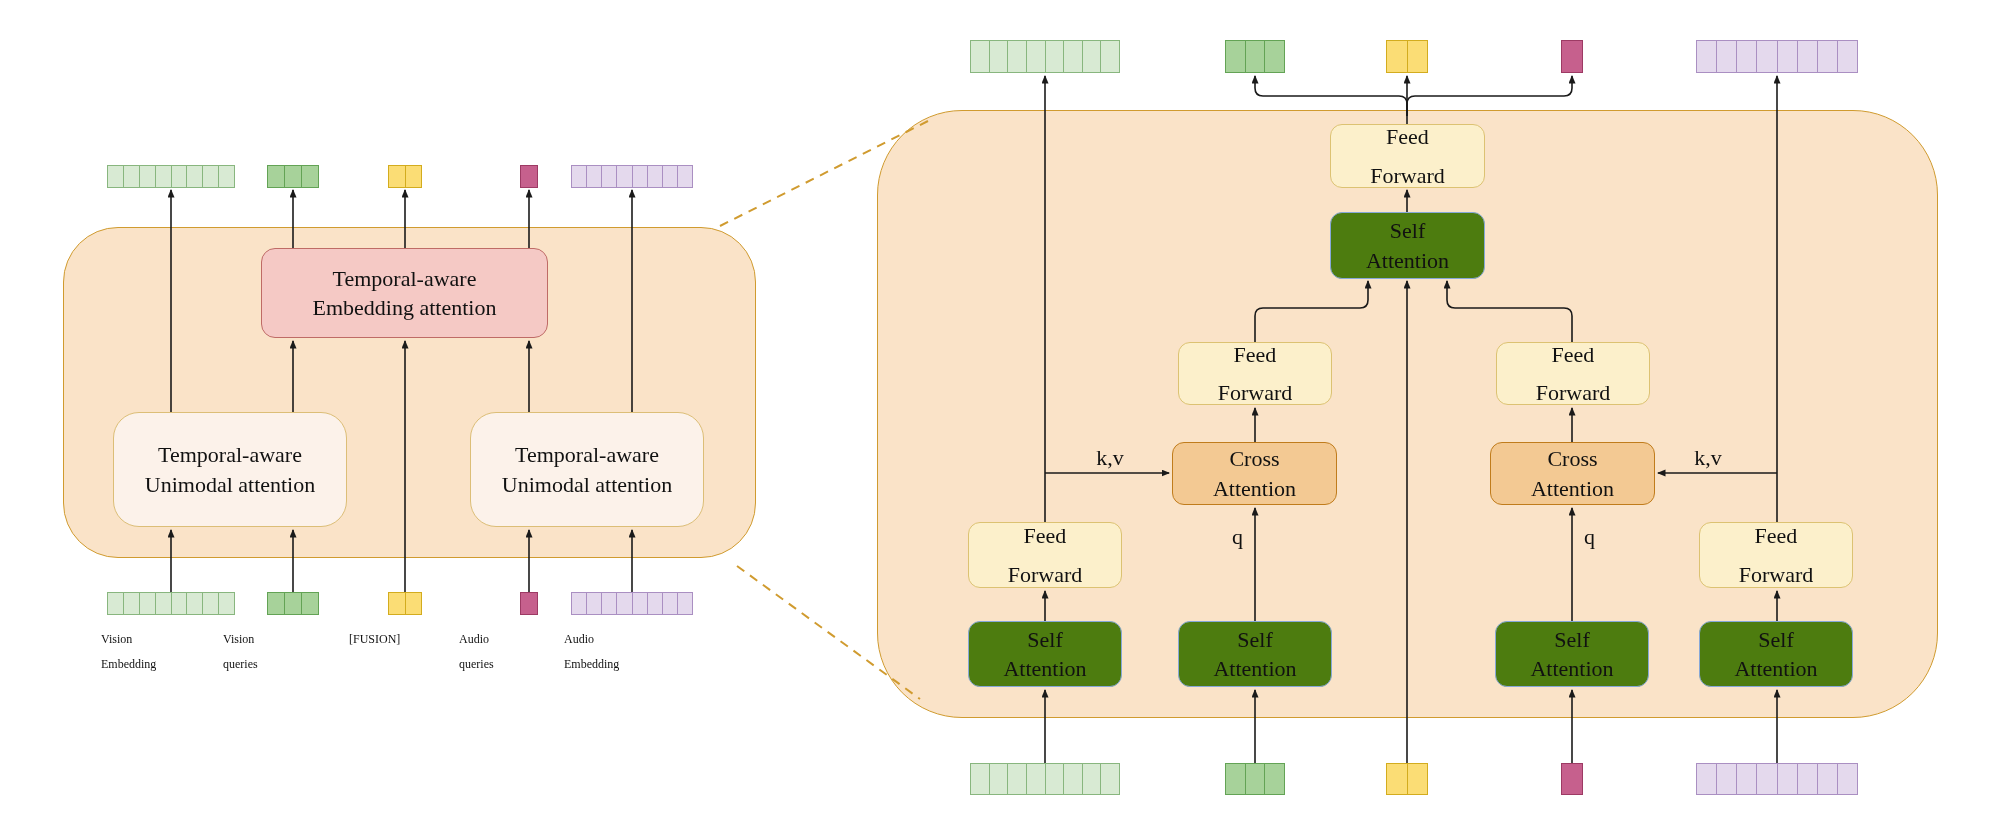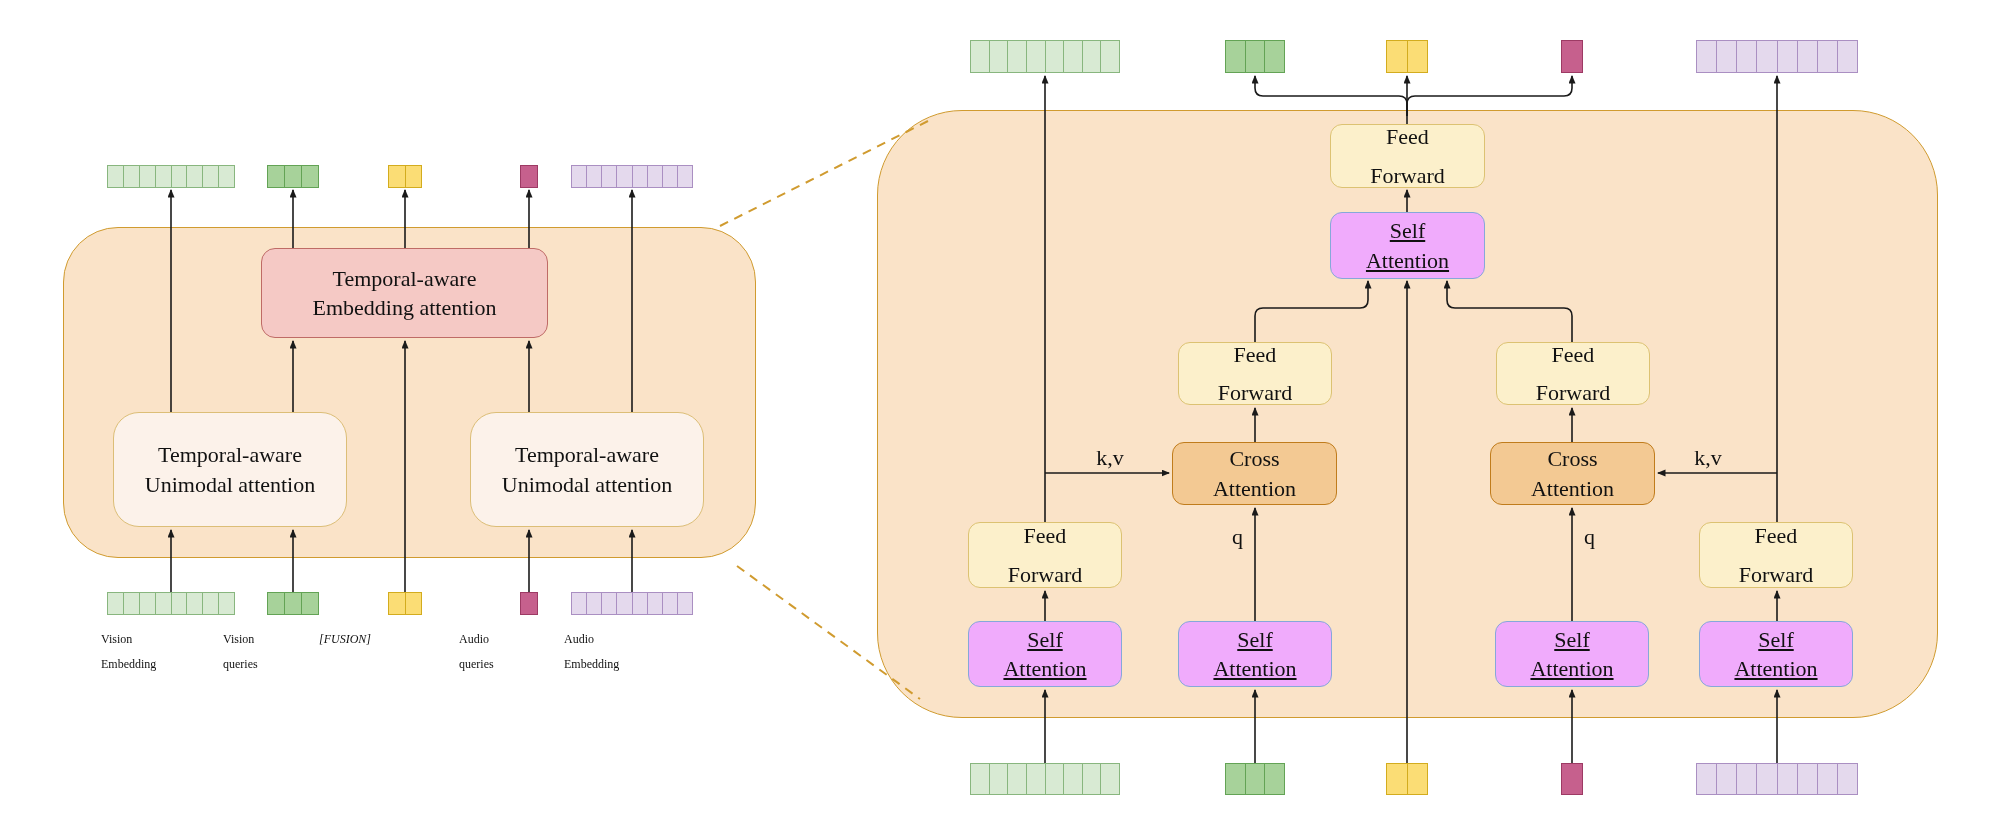--- a/index.html
+++ b/index.html
@@ -11,21 +11,21 @@
   .panel{position:absolute;box-sizing:border-box;background:#fae3c8;border:1.6px solid #d09b2f;}
   
   .bx{
     position:absolute;box-sizing:border-box;border:1px solid;
     display:flex;flex-direction:column;align-items:center;justify-content:center;
     text-align:center;line-height:1.32;
   }
   .bx span{display:block;white-space:nowrap;}
   .pink{background:#f5c9c5;border-color:#bf6b66;border-radius:14px;font-size:22px;}
   .cream{background:#fcf2ea;border-color:#dcbe77;border-radius:26px;font-size:22px;}
-  .blue{background:#f0abfc;border-color:#86a8d9;border-radius:12px;font-size:22px;text-decoration:underline;}
+  .blue{background:#4d7c0f;border-color:#86a8d9;border-radius:12px;font-size:22px;}
   .yellowb{background:#fcf0cb;border-color:#dcc272;border-radius:12px;font-size:22px;gap:9px;}
   .cross{background:#f3c993;border-color:#c07c1c;border-radius:12px;font-size:22px;}
   
   .bar{position:absolute;box-sizing:border-box;display:flex;border:1px solid currentColor;}
   .bar i{flex:1;display:block;}
   .bar i + i{border-left:1px solid currentColor;}
   
   .lbl{position:absolute;font-size:22px;line-height:1;}
   .caption{position:absolute;font-size:12px;line-height:25px;text-align:left;}
   svg.wires{position:absolute;left:0;top:0;pointer-events:none;}
@@ -177,21 +177,21 @@
     </div>
 
   <div class="caption" style="left:101px;top:627px;width:140px;">
     <span>Vision</span><br>
     <span>Embedding</span>
   </div>
   <div class="caption" style="left:223px;top:627px;width:140px;">
     <span>Vision</span><br>
     <span>queries</span>
   </div>
-  <div class="caption" style="left:319px;top:627px;width:140px;font-style:italic;">
+  <div class="caption" style="left:349px;top:627px;width:140px;">
     <span>[FUSION]</span>
   </div>
   <div class="caption" style="left:459px;top:627px;width:140px;">
     <span>Audio</span><br>
     <span>queries</span>
   </div>
   <div class="caption" style="left:564px;top:627px;width:140px;">
     <span>Audio</span><br>
     <span>Embedding</span>
   </div>

